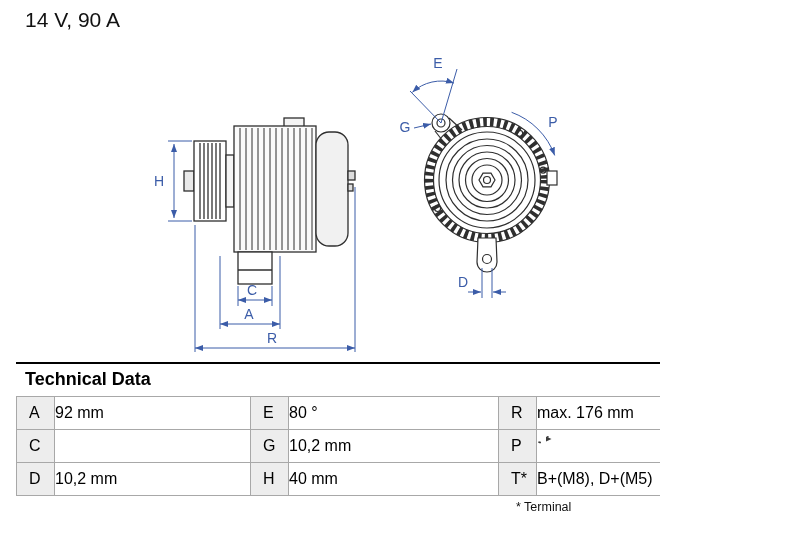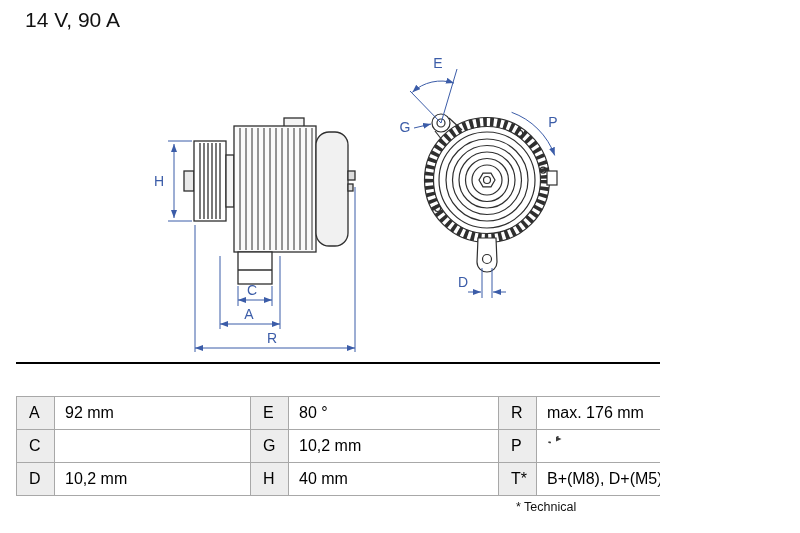--- a/index.html
+++ b/index.html
@@ -7,21 +7,21 @@
   .page {
     position: relative; width: 660px; height: 533px;
     background: #ffffff; font-family: "Liberation Sans", sans-serif;
     color: #000; overflow: hidden; border-radius: 31px;
   }
   .rating { position: absolute; left: 25px; top: 8px; font-size: 21px; color: #111; }
   .diagram-svg { position: absolute; left: 0; top: 24px; }
   .rule { position: absolute; left: 16px; top: 362px; width: 768px; height: 2px; background: #000; }
   .tech-title { position: absolute; left: 25px; top: 369px; font-size: 18px; font-weight: bold; }
   .tech-table { position: absolute; left: 16px; top: 396px; border-collapse: collapse; table-layout: fixed; width: 768px; }
-  .tech-table td { border: 1px solid #a8a8a8; height: 33px; font-size: 16px; padding: 0 10px; vertical-align: middle; white-space: nowrap; overflow: hidden; }
+  .tech-table td { border: 1px solid #a8a8a8; height: 33px; font-size: 16px; padding: 0 0; vertical-align: middle; white-space: nowrap; overflow: hidden; }
   td.lbl { background: #ededed; padding: 0 4px 0 12px; }
   td.val { background: #fff; }
   .rot-icon { display: block; }
   .footnote { position: absolute; left: 516px; top: 500px; font-size: 12.5px; color: #111; }
   .brand-box { position: absolute; left: 688px; top: 507px; width: 98px; height: 22px; background: #17337e; }
   svg text { font-family: "Liberation Sans", sans-serif; }
   .dim-text { fill: #3b5ca8; font-size: 14px; }
 </style>
 </head>
 <body>
@@ -128,20 +128,21 @@
       <line x1="468" y1="268" x2="481" y2="268" marker-end="url(#dimA)"></line>
       <line x1="506" y1="268" x2="493" y2="268" marker-end="url(#dimA)"></line>
     </g>
     <text class="dim-text" x="438" y="44" text-anchor="middle">E</text>
     <text class="dim-text" x="405" y="108" text-anchor="middle">G</text>
     <text class="dim-text" x="553" y="103" text-anchor="middle">P</text>
     <text class="dim-text" x="463" y="263" text-anchor="middle">D</text>
   </svg>
 
   <div class="rule"></div>
+  <div class="tech-title">Technical Data</div>
 
   <table class="tech-table">
     <colgroup>
       <col style="width:38px">
         <col style="width:196px">
       <col style="width:38px">
         <col style="width:210px">
       <col style="width:38px">
         <col style="width:248px">
     </colgroup>
@@ -171,16 +172,16 @@
         <td class="lbl">D</td>
         <td class="val">10,2 mm</td>
         <td class="lbl">H</td>
         <td class="val">40 mm</td>
         <td class="lbl">T*</td>
         <td class="val">B+(M8), D+(M5)</td>
       </tr>
     </tbody>
   </table>
 
-  <div class="footnote">* Technical</div>
+  <div class="footnote">* Terminal</div>
   <div class="brand-box"></div>
 
 </div>
 
 </body></html>

